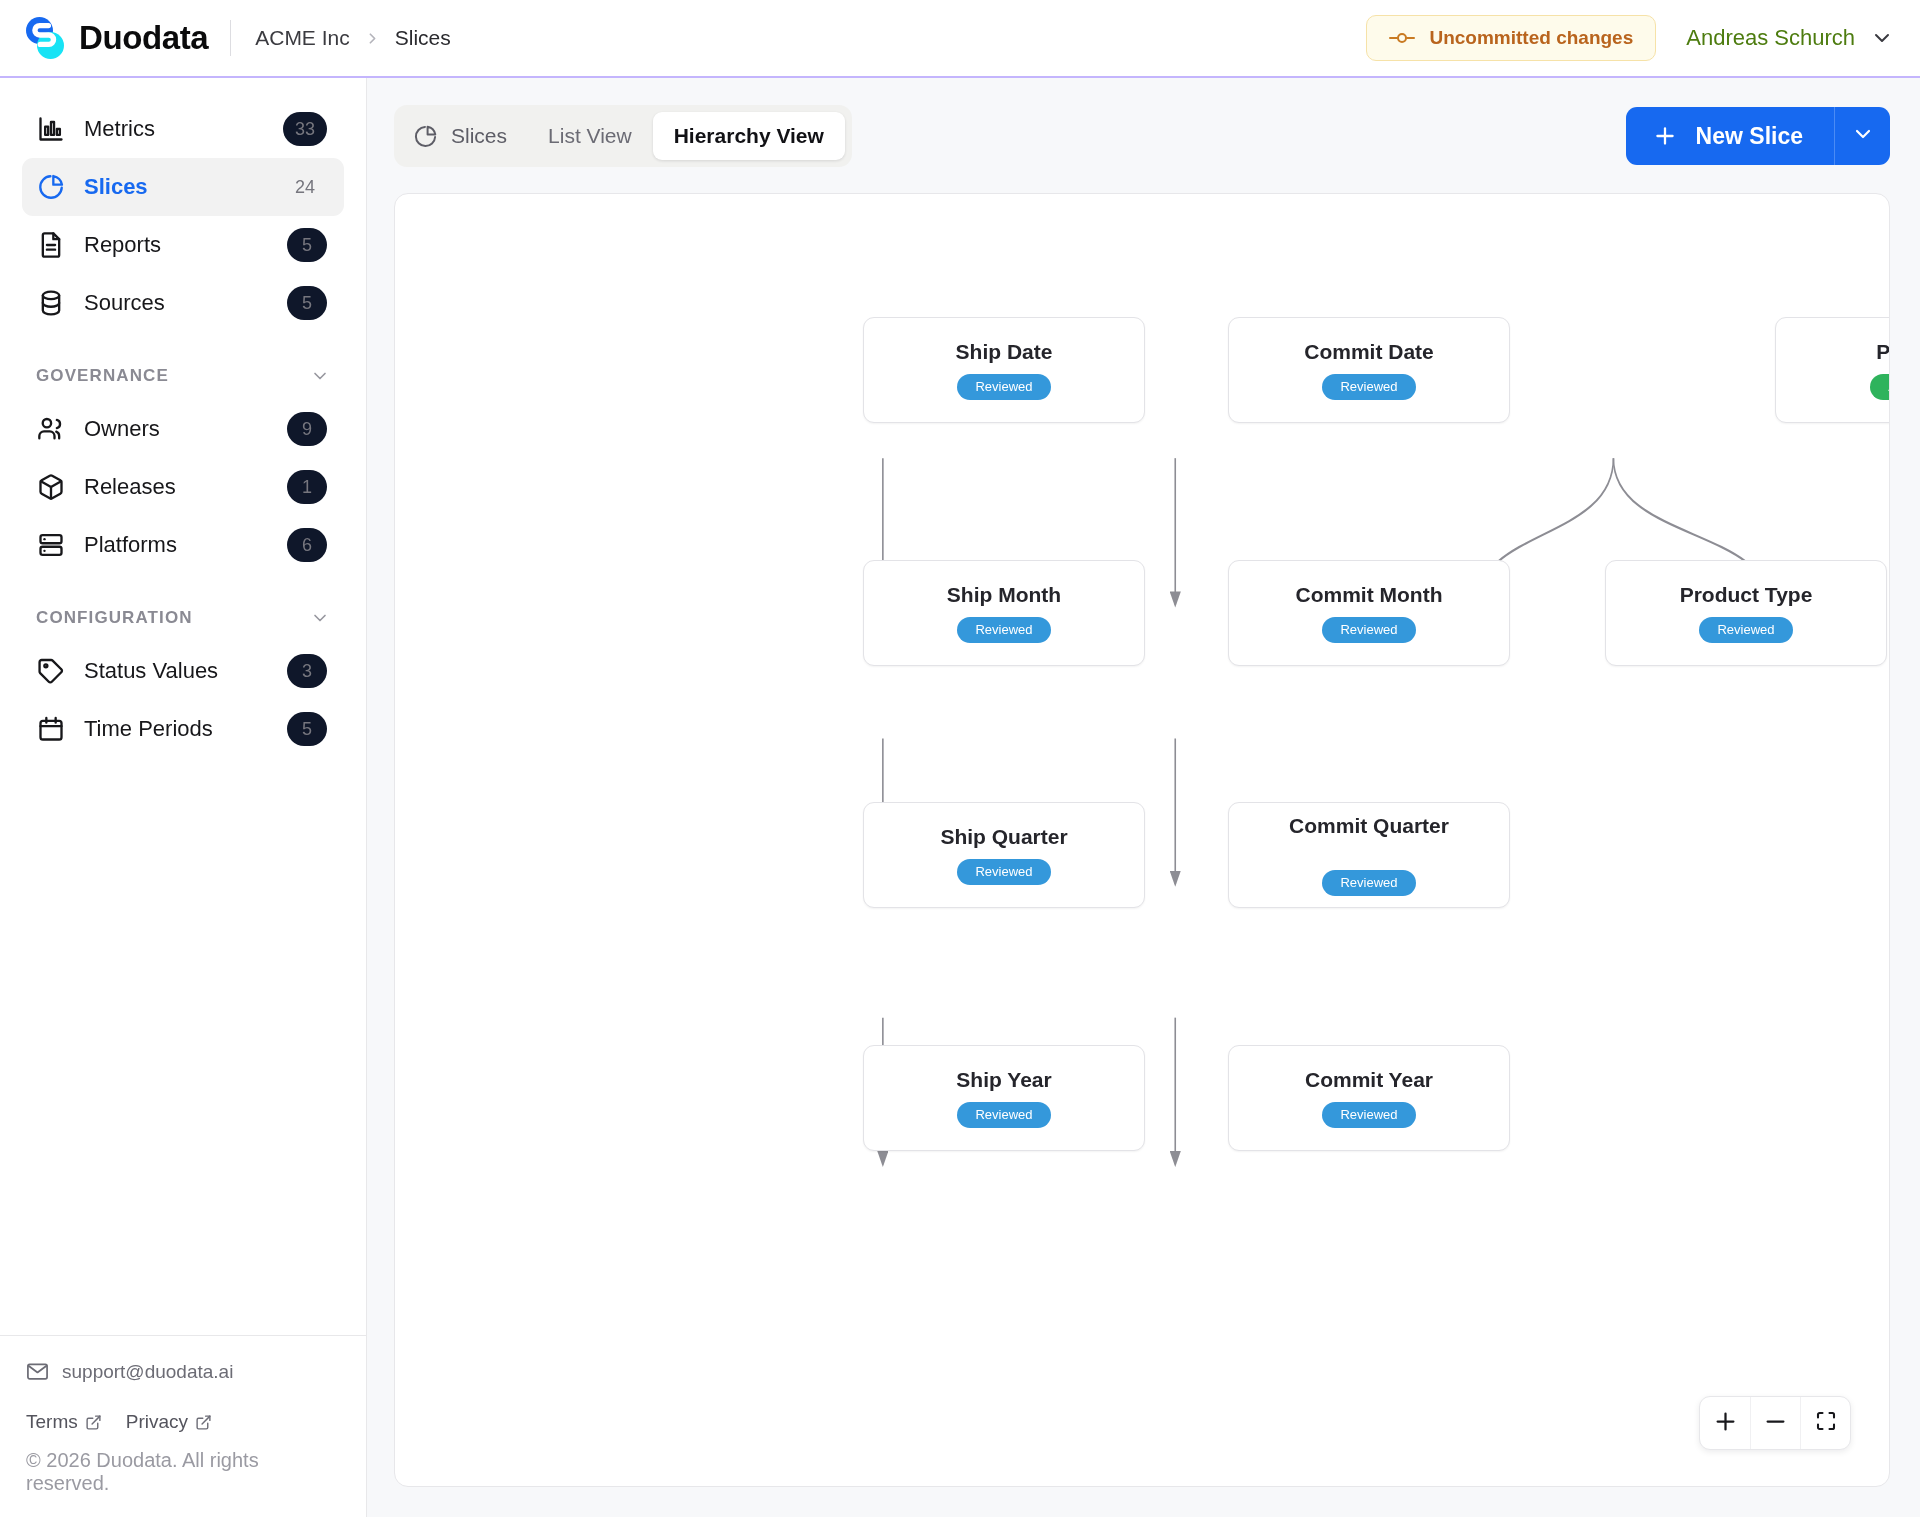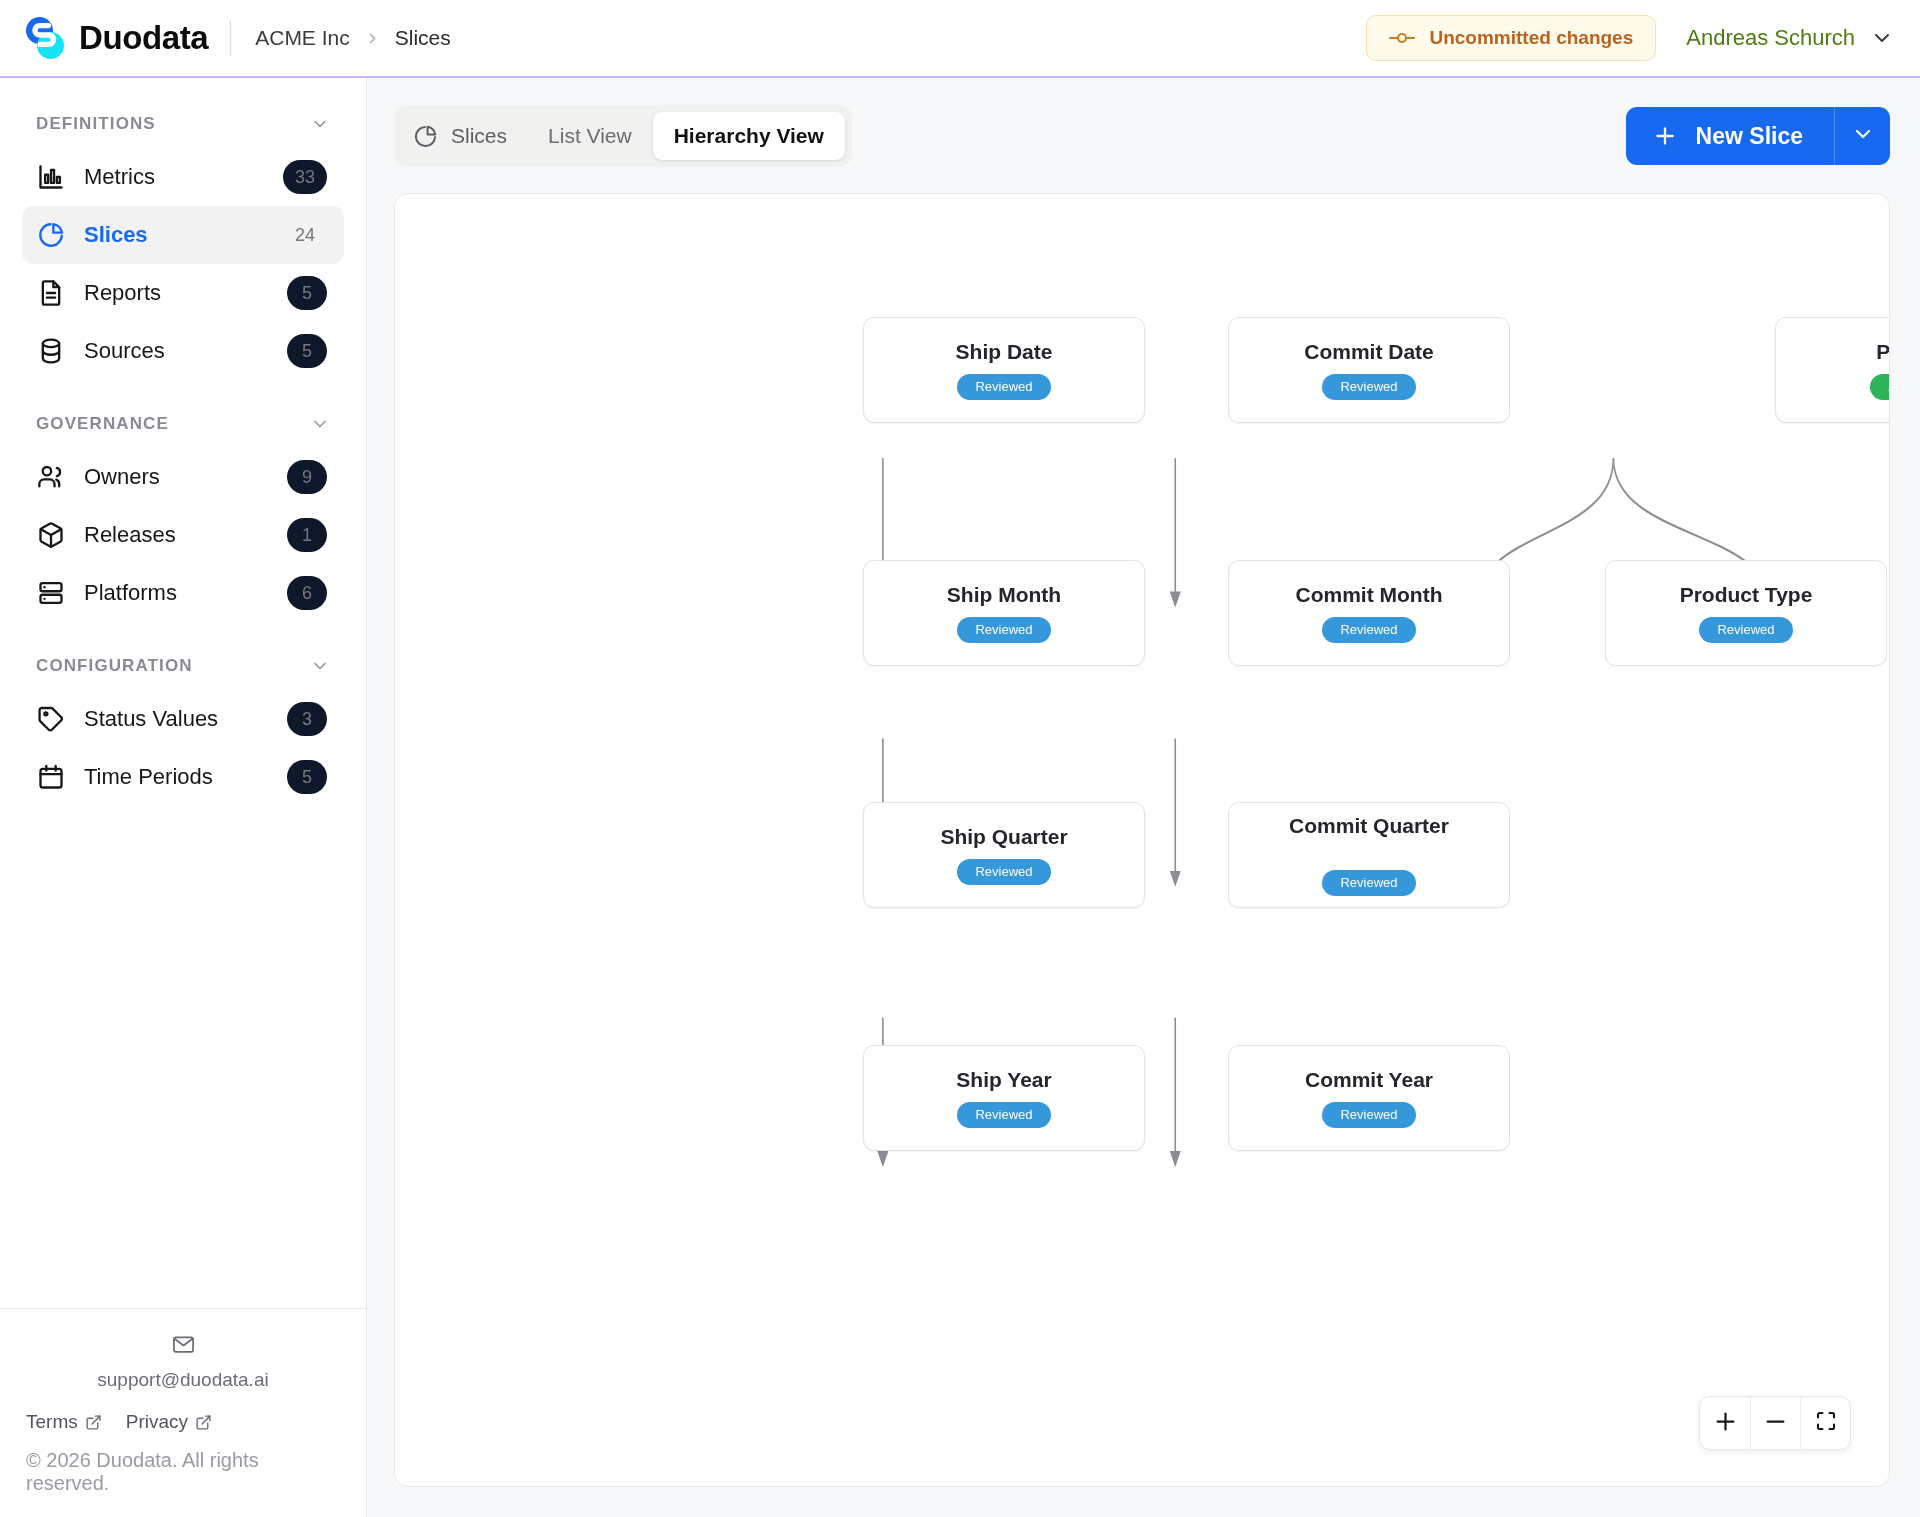--- a/index.html
+++ b/index.html
@@ -86,21 +86,21 @@
     display: flex; align-items: center; justify-content: center;
     font-size: 18px; color: #76767e;
   }
   .nav-item.active .nav-count { background: transparent; color: #76767e; }
   .sec-gap { height: 20px; }
 
   .side-foot {
     border-top: 1px solid #e8e8ea;
     padding: 24px 26px 22px 26px;
   }
-  .foot-mail { display: flex; align-items: center; gap: 13px; margin-bottom: 20px; flex-direction: column; }
+  .foot-mail { display: flex; align-items: center; gap: 13px; margin-bottom: 28px; }
   .foot-mail span { font-size: 19px; color: #6c6c75; }
   .foot-ico { color: #70707a; display: flex; }
   .foot-links { display: flex; gap: 24px; margin-bottom: 16px; }
   .foot-link { display: flex; align-items: center; gap: 7px; font-size: 19px; color: #54545d; cursor: pointer; }
   .ext-ico { color: #6d6d77; display: flex; }
   .foot-copy { font-size: 20px; color: #9a9aa2; }
 
   
   .main {
     flex: 1; background: #f7f8fa;
@@ -229,28 +229,20 @@
           </svg>
       </span>
     </div>
   </div>
 
   <div class="body">
 
     <div class="sidebar">
       <div class="side-scroll">
 
-        <div class="sec-head">
-          <span class="sec-title">DEFINITIONS</span>
-          <span class="chev-s">
-            <svg width="20" height="20" viewBox="0 0 24 24" fill="none" stroke="currentColor" stroke-width="2" stroke-linecap="round" stroke-linejoin="round">
-                <polyline points="6 9 12 15 18 9"></polyline>
-              </svg>
-          </span>
-        </div>
 
         <div class="nav-item">
           <span class="nav-ico">
             <svg width="28" height="28" viewBox="0 0 24 24" fill="none" stroke="currentColor" stroke-width="2" stroke-linecap="round" stroke-linejoin="round">
                 <path d="M3 3v18h18"></path>
                 <rect x="7" y="10" width="2.6" height="7"></rect>
                 <rect x="12" y="6" width="2.6" height="11"></rect>
                 <rect x="17" y="12" width="2.6" height="5"></rect>
               </svg>
           </span>

